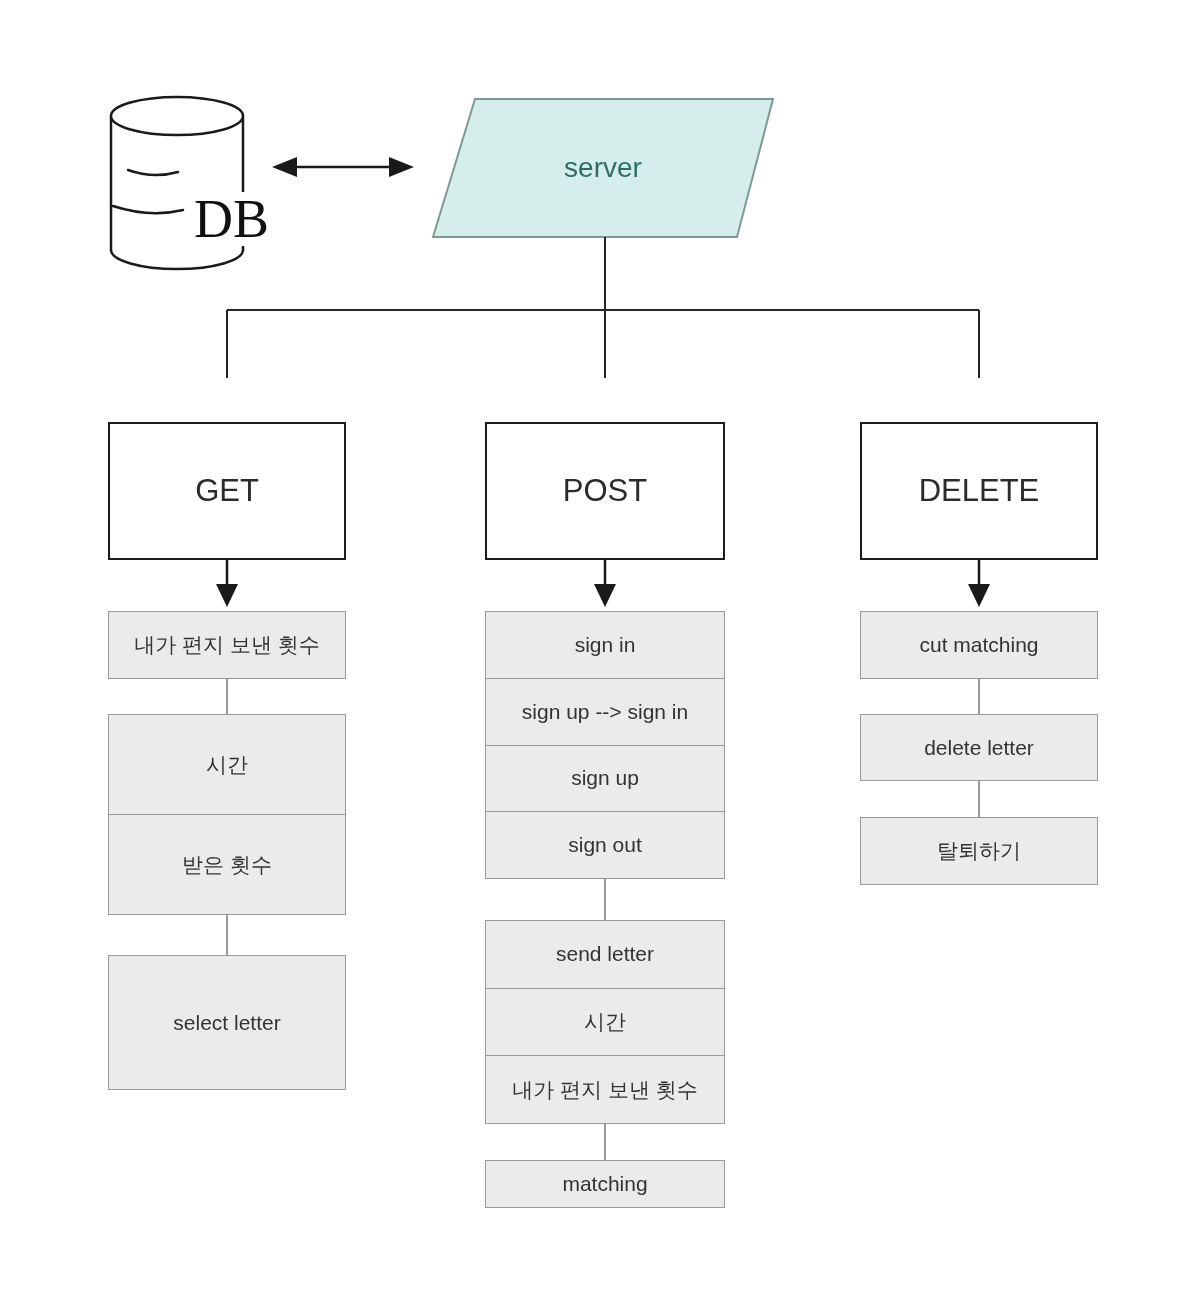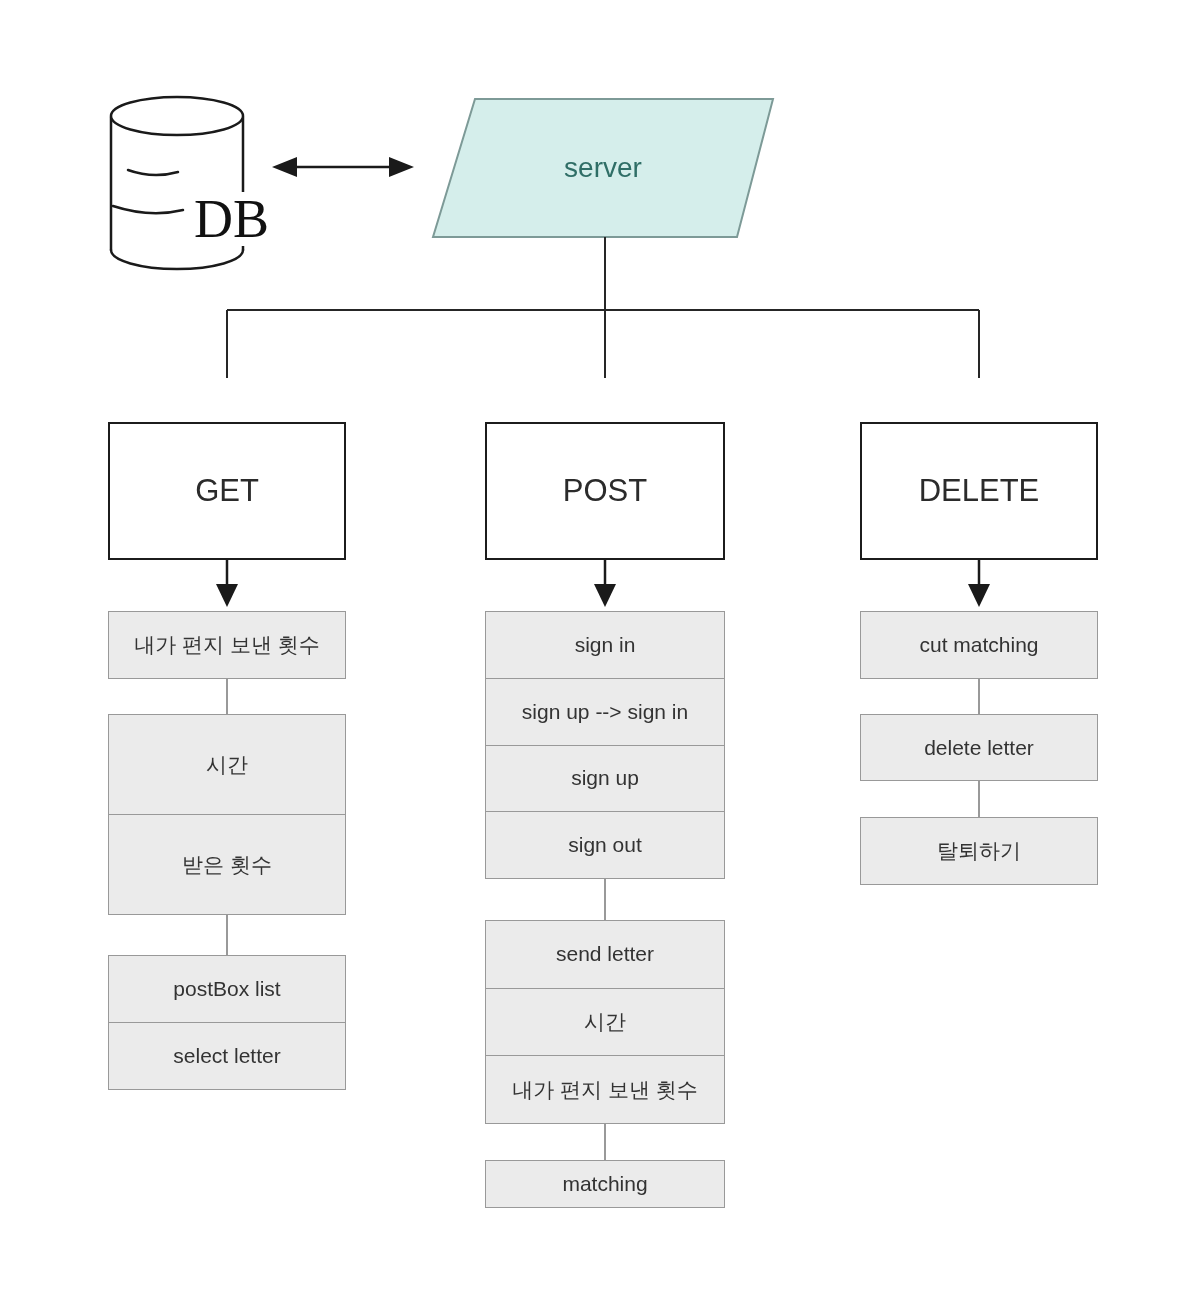--- a/index.html
+++ b/index.html
@@ -117,21 +117,20 @@
   <div class="group col-get" style="top:611px;height:68px;">
     <div class="item">내가 편지 보낸 횟수</div>
   </div>
   <div class="connector" style="left:227px;top:679px;height:35px;"></div>
   <div class="group col-get" style="top:714px;height:201px;">
     <div class="item">시간</div>
     <div class="item">받은 횟수</div>
   </div>
   <div class="connector" style="left:227px;top:915px;height:40px;"></div>
   <div class="group col-get" style="top:955px;height:135px;">
-    <div class="item">postBox list</div>
     <div class="item">select letter</div>
   </div>
 
   <div class="group col-post" style="top:611px;height:268px;">
     <div class="item">sign in</div>
     <div class="item">sign up --&gt; sign in</div>
     <div class="item">sign up</div>
     <div class="item">sign out</div>
   </div>
   <div class="connector" style="left:605px;top:879px;height:41px;"></div>

